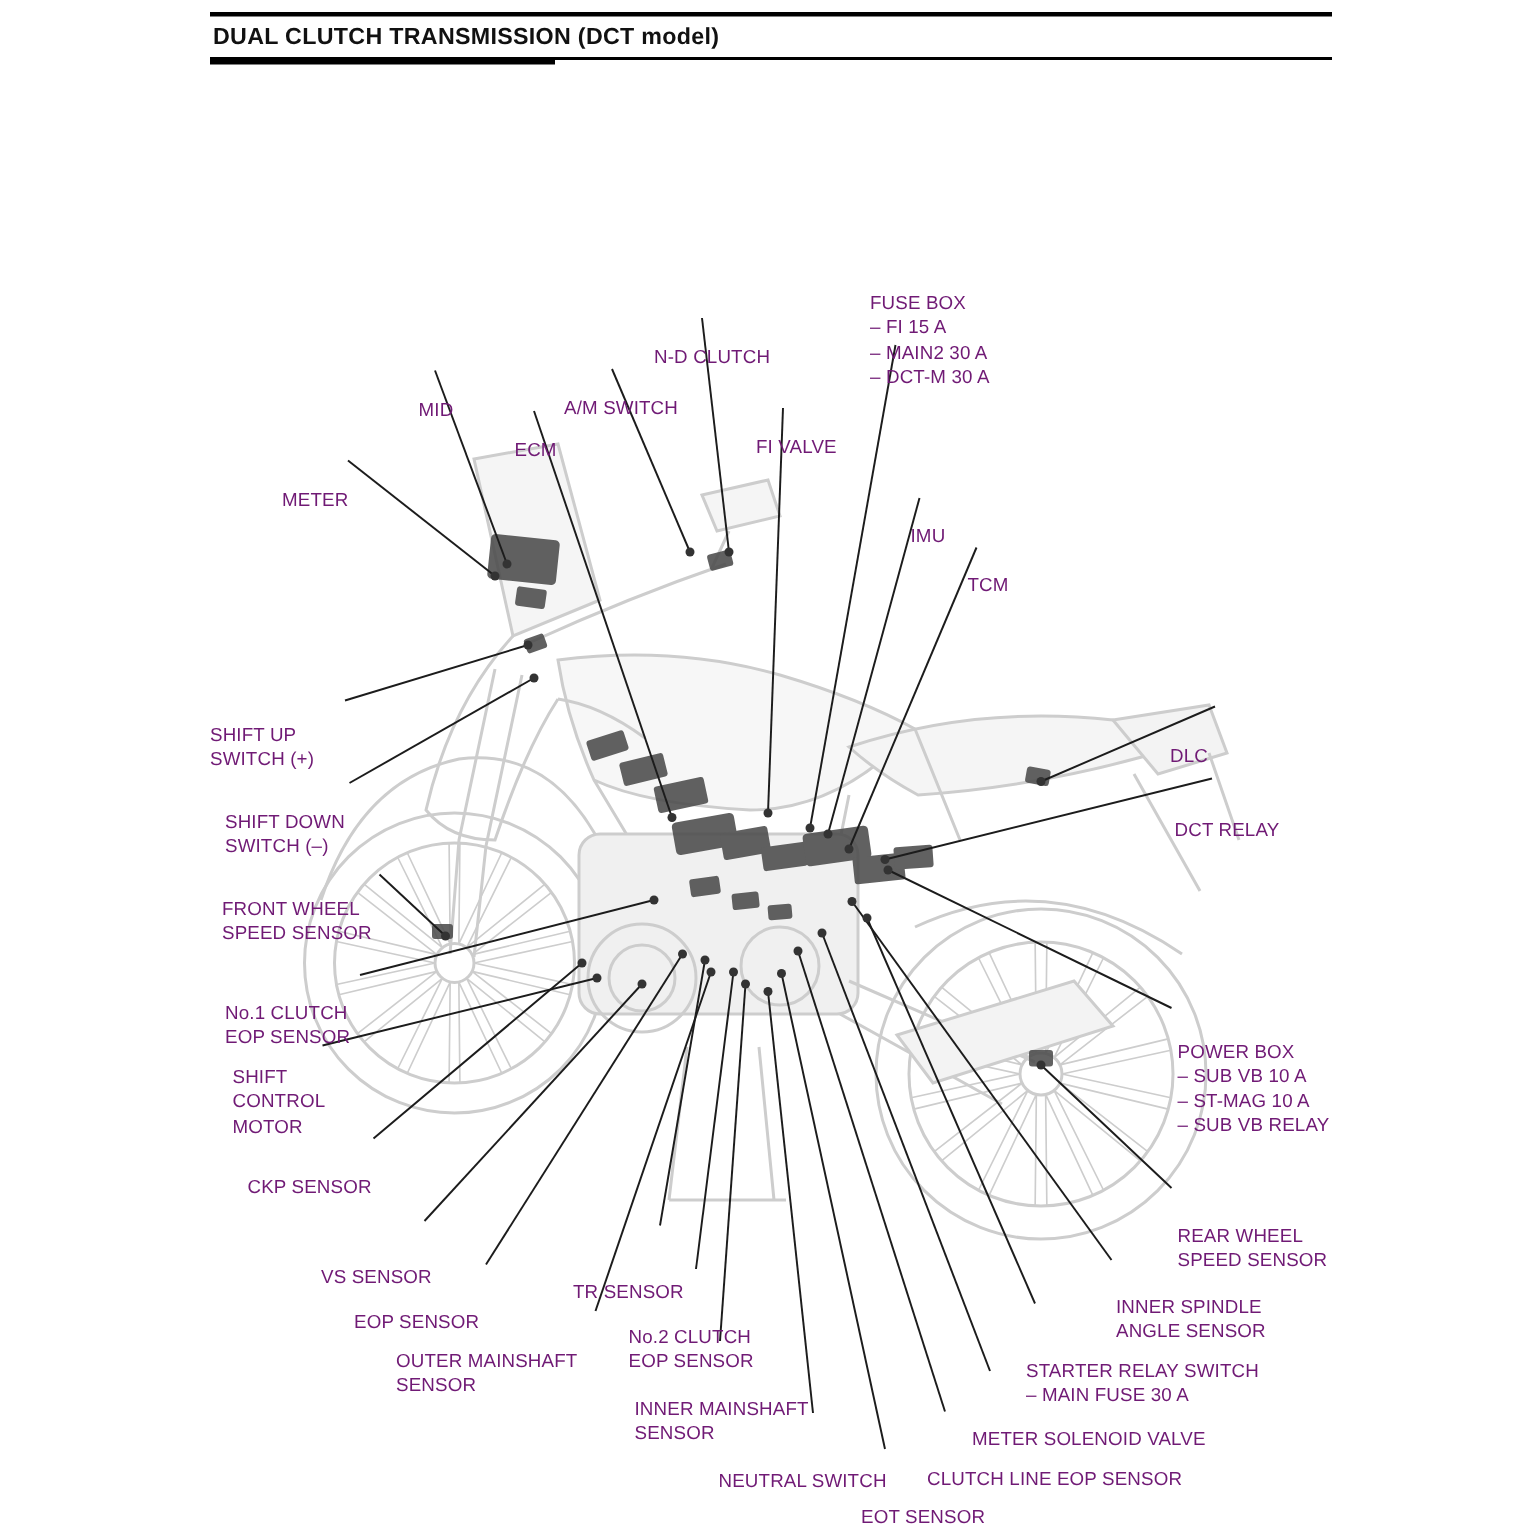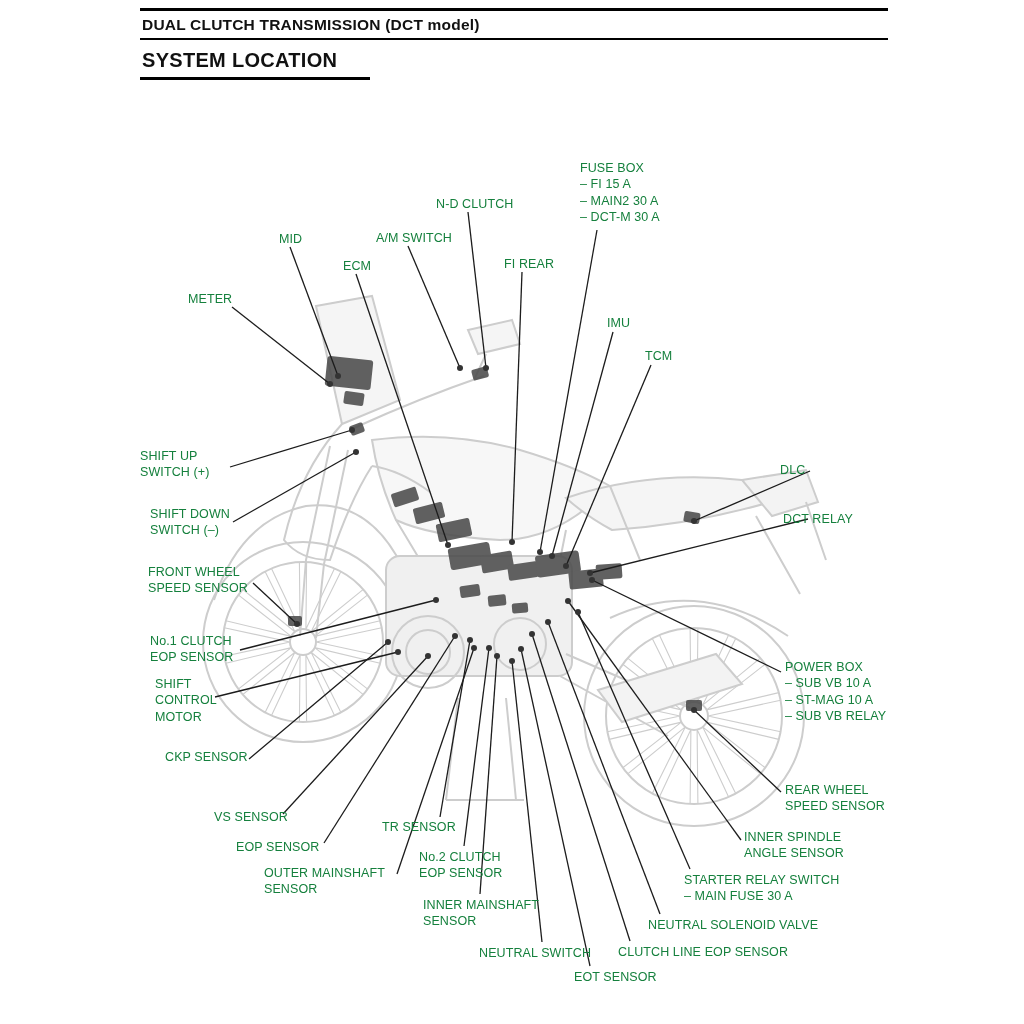--- a/index.html
+++ b/index.html
@@ -11,33 +11,32 @@
   .header { position:absolute; left:140px; top:8px; width:748px; }
   .rule { background:#000; }
   .rule-top { height:3px; }
   .doc-title { font-size:15.5px; font-weight:700; padding:5px 2px 4px; letter-spacing:0.2px; }
   .rule-mid { height:2px; }
   .section-title { font-size:20px; font-weight:700; padding:9px 2px 5px; letter-spacing:0.3px; }
   .rule-bottom { height:3px; width:230px; }
 
   
   .art { position:absolute; left:0; top:0; }
-  .callout { position:absolute; font-size:12.5px; line-height:1.3; color:#15803d;
-             white-space:pre-line; letter-spacing:0.1px; }
+  .callout { position:absolute; font-size:12.5px; line-height:1.3; color:#701a75;
+             white-space:pre-line; letter-spacing:0.1px;margin-top:34px; }
 </style>
 </head>
 <body>
 
 <div class="page">
 
   <header class="header">
     <div class="rule rule-top"></div>
     <h1 class="doc-title">DUAL CLUTCH TRANSMISSION (DCT model)</h1>
     <div class="rule rule-mid"></div>
-    <h2 class="section-title">SYSTEM LOCATION</h2>
     <div class="rule rule-bottom"></div>
   </header>
 
   <svg class="art" width="1024" height="1024" viewBox="0 0 1024 1024">
 
     <g stroke="#cdcdcd" stroke-width="2" fill="none">
 
       <circle cx="303" cy="642" r="100"></circle>
       <circle cx="303" cy="642" r="80"></circle>
       <circle cx="303" cy="642" r="13"></circle>
@@ -181,21 +180,21 @@
 
   <div>
     <div class="callout" style="left:580px;top:160px">FUSE BOX
 – FI 15 A
 – MAIN2 30 A
 – DCT-M 30 A</div>
     <div class="callout" style="left:436px;top:196px">N-D CLUTCH</div>
     <div class="callout" style="left:376px;top:230px">A/M SWITCH</div>
     <div class="callout" style="left:279px;top:231px">MID</div>
     <div class="callout" style="left:343px;top:258px">ECM</div>
-    <div class="callout" style="left:504px;top:256px">FI REAR</div>
+    <div class="callout" style="left:504px;top:256px">FI VALVE</div>
     <div class="callout" style="left:188px;top:291px">METER</div>
     <div class="callout" style="left:607px;top:315px">IMU</div>
     <div class="callout" style="left:645px;top:348px">TCM</div>
     <div class="callout" style="left:140px;top:448px">SHIFT UP
 SWITCH (+)</div>
     <div class="callout" style="left:780px;top:462px">DLC</div>
     <div class="callout" style="left:150px;top:506px">SHIFT DOWN
 SWITCH (–)</div>
     <div class="callout" style="left:783px;top:511px">DCT RELAY</div>
     <div class="callout" style="left:148px;top:564px">FRONT WHEEL
@@ -218,19 +217,19 @@
     <div class="callout" style="left:744px;top:829px">INNER SPINDLE
 ANGLE SENSOR</div>
     <div class="callout" style="left:264px;top:865px">OUTER MAINSHAFT
 SENSOR</div>
     <div class="callout" style="left:419px;top:849px">No.2 CLUTCH
 EOP SENSOR</div>
     <div class="callout" style="left:684px;top:872px">STARTER RELAY SWITCH
 – MAIN FUSE 30 A</div>
     <div class="callout" style="left:423px;top:897px">INNER MAINSHAFT
 SENSOR</div>
-    <div class="callout" style="left:648px;top:917px">NEUTRAL SOLENOID VALVE</div>
+    <div class="callout" style="left:648px;top:917px">METER SOLENOID VALVE</div>
     <div class="callout" style="left:479px;top:945px">NEUTRAL SWITCH</div>
     <div class="callout" style="left:618px;top:944px">CLUTCH LINE EOP SENSOR</div>
     <div class="callout" style="left:574px;top:969px">EOT SENSOR</div>
   </div>
 
 </div>
 
 </body></html>

